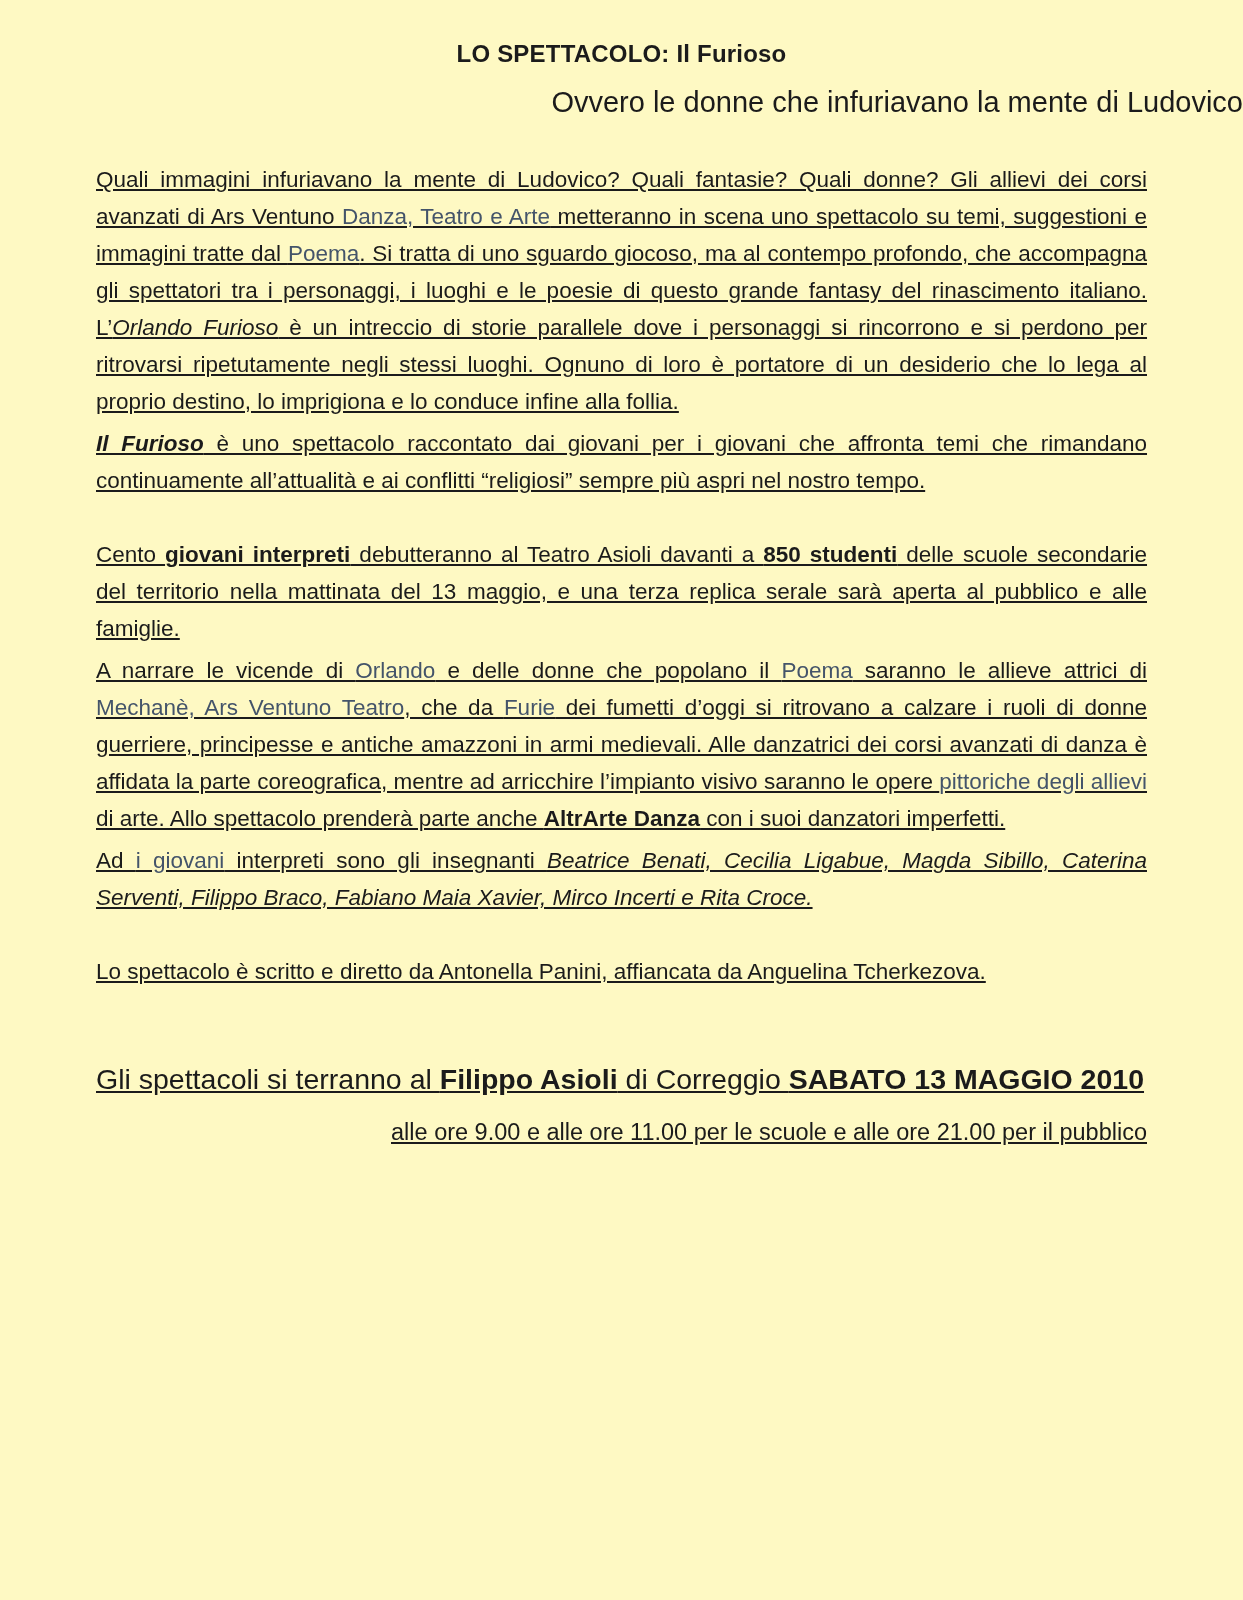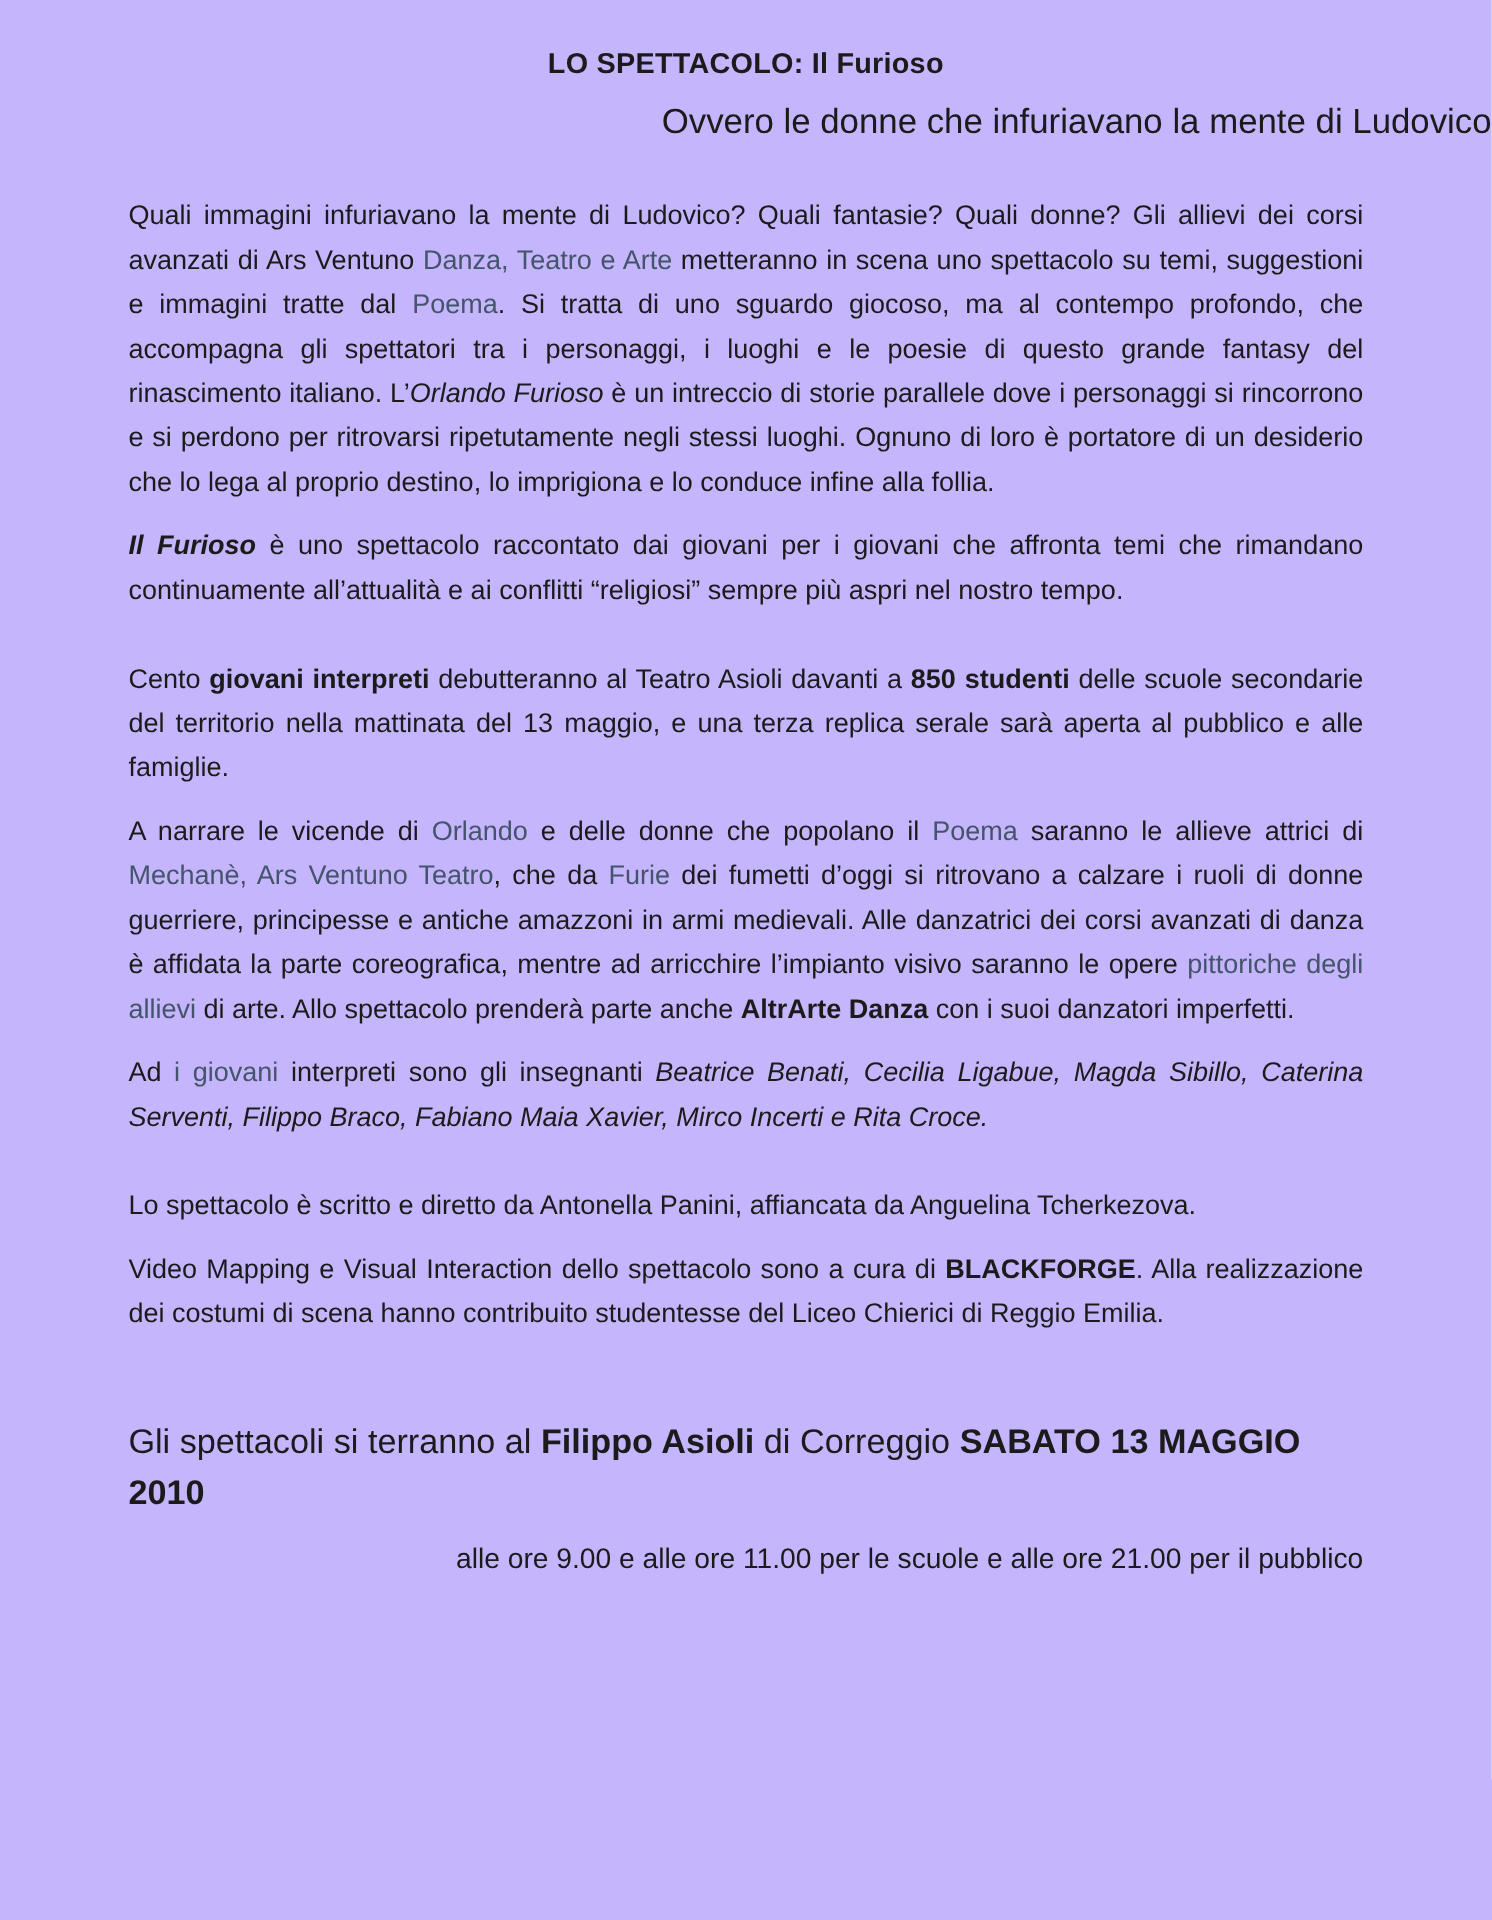--- a/index.html
+++ b/index.html
@@ -1,24 +1,24 @@
 <!DOCTYPE html>
 <html><head>
 <meta charset="utf-8">
 <style>
   html,body { margin:0; padding:0; background:#e8e8e8; }
   .page {
     position:relative; width:1243px; height:1600px; margin:0 auto;
-    background:#c4b5fd; font-family:"Liberation Sans", sans-serif;
+    background:#fef9c3; font-family:"Liberation Sans", sans-serif;
     color:#1b1b1b; overflow:hidden;
   }
   .doc-title { padding-top:40px; text-align:center; font-size:24px; font-weight:700; letter-spacing:.2px; }
   .doc-subtitle { margin-top:18px; text-align:right; font-size:29px; }
   .content { margin:42px 91px 0 91px; }
-  .para { margin:16px; font-size:22.5px; line-height:37px; text-align:justify; }
+  .para { margin:5px; font-size:22.5px; line-height:37px; text-align:justify;text-decoration:underline; }
   .para.gap  { margin-top:37px; }
   .para.gap2 { margin-top:68px; }
   .para.closing { font-size:28.5px; line-height:42px; text-align:left; }
   .para.timeline { text-align:right; font-size:23.5px; margin-top:14px; }
 
   
   .logo-strip { position:absolute; left:0; top:1488px; width:1243px; height:112px; }
 </style>
 </head>
 <body>
@@ -28,21 +28,20 @@
   <div class="doc-title">LO SPETTACOLO: Il Furioso</div>
   <div class="doc-subtitle">Ovvero le donne che infuriavano la mente di Ludovico</div>
 
   <div class="content">
       <p class="para"><span>Quali immagini infuriavano la mente di Ludovico? Quali fantasie? Quali donne? Gli allievi dei corsi avanzati di Ars Ventuno </span><span style="color: rgb(68, 84, 106);">Danza, Teatro e Arte</span><span> metteranno in scena uno spettacolo su temi, suggestioni e immagini tratte dal </span><span style="color: rgb(68, 84, 106);">Poema</span><span>. Si tratta di uno sguardo giocoso, ma al contempo profondo, che accompagna gli spettatori tra i personaggi, i luoghi e le poesie di questo grande fantasy del rinascimento italiano. L’</span><span style="font-style: italic;">Orlando Furioso</span><span> è un intreccio di storie parallele dove i personaggi si rincorrono e si perdono per ritrovarsi ripetutamente negli stessi luoghi. Ognuno di loro è portatore di un desiderio che lo lega al proprio destino, lo imprigiona e lo conduce infine alla follia.</span></p>
       <p class="para"><span style="font-weight: 700; font-style: italic;">Il Furioso</span><span> è uno spettacolo raccontato dai giovani per i giovani che affronta temi che rimandano continuamente all’attualità e ai conflitti “religiosi” sempre più aspri nel nostro tempo.</span></p>
       <p class="para gap"><span>Cento </span><span style="font-weight: 700;">giovani interpreti</span><span> debutteranno al Teatro Asioli davanti a </span><span style="font-weight: 700;">850 studenti</span><span> delle scuole secondarie del territorio nella mattinata del 13 maggio, e una terza replica serale sarà aperta al pubblico e alle famiglie.</span></p>
       <p class="para"><span>A narrare le vicende di </span><span style="color: rgb(68, 84, 106);">Orlando</span><span> e delle donne che popolano il </span><span style="color: rgb(68, 84, 106);">Poema</span><span> saranno le allieve attrici di </span><span style="color: rgb(68, 84, 106);">Mechanè, Ars Ventuno Teatro</span><span>, che da </span><span style="color: rgb(68, 84, 106);">Furie</span><span> dei fumetti d’oggi si ritrovano a calzare i ruoli di donne guerriere, principesse e antiche amazzoni in armi medievali. Alle danzatrici dei corsi avanzati di danza è affidata la parte coreografica, mentre ad arricchire l’impianto visivo saranno le opere </span><span style="color: rgb(68, 84, 106);">pittoriche degli allievi</span><span> di arte. Allo spettacolo prenderà parte anche </span><span style="font-weight: 700;">AltrArte Danza</span><span> con i suoi danzatori imperfetti.</span></p>
       <p class="para"><span>Ad </span><span style="color: rgb(68, 84, 106);">i giovani</span><span> interpreti sono gli insegnanti </span><span style="font-style: italic;">Beatrice Benati, Cecilia Ligabue, Magda Sibillo, Caterina Serventi, Filippo Braco, Fabiano Maia Xavier, Mirco Incerti e Rita Croce.</span></p>
       <p class="para gap"><span>Lo spettacolo è scritto e diretto da Antonella Panini, affiancata da Anguelina Tcherkezova.</span></p>
-      <p class="para"><span>Video Mapping e Visual Interaction dello spettacolo sono a cura di </span><span style="font-weight: 700;">BLACKFORGE</span><span>. Alla realizzazione dei costumi di scena hanno contribuito studentesse del Liceo Chierici di Reggio Emilia.</span></p>
       <p class="para gap2 closing"><span>Gli spettacoli si terranno al </span><span style="font-weight: 700;">Filippo Asioli</span><span> di Correggio </span><span style="font-weight: 700;">SABATO 13 MAGGIO 2010</span></p>
       <p class="para timeline"><span>alle ore 9.00 e alle ore 11.00 per le scuole e alle ore 21.00 per il pubblico</span></p>
     </div>
 
   <div class="logo-strip">
 
     
     
 
     

